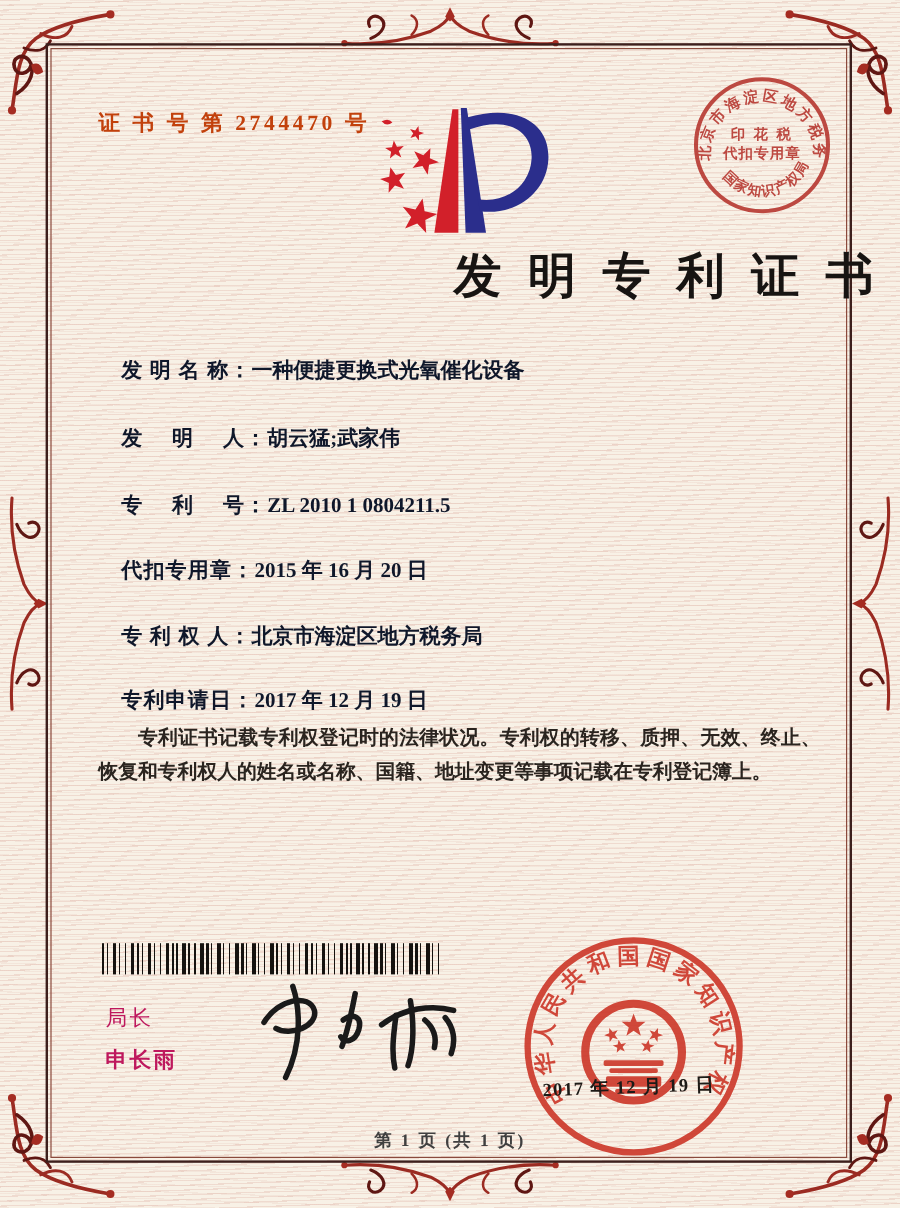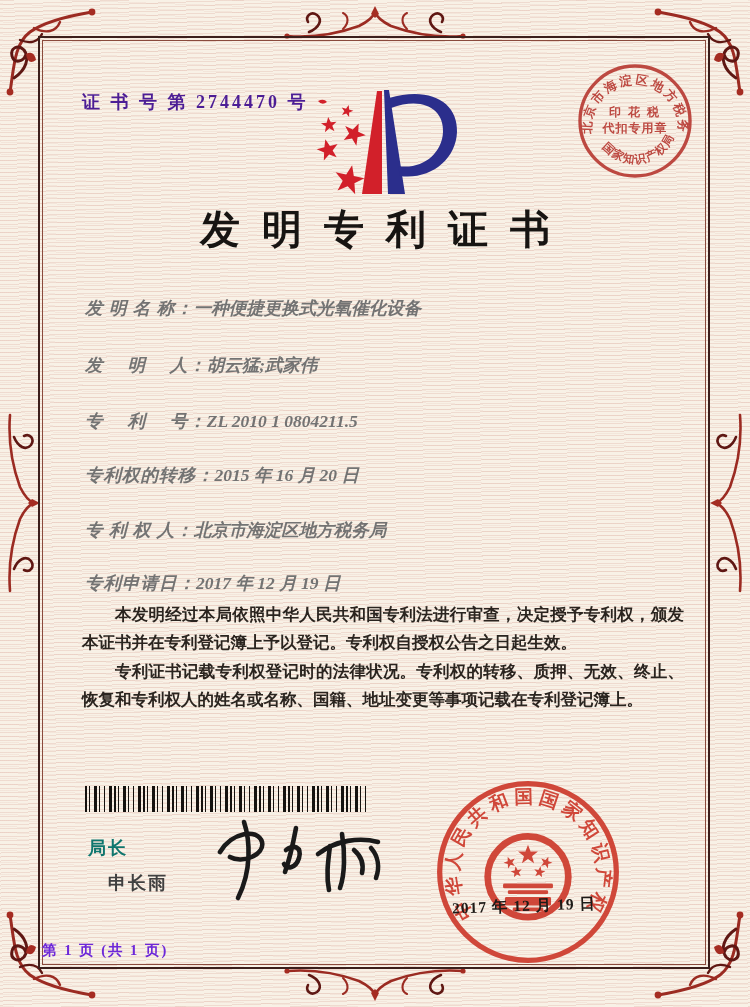--- a/index.html
+++ b/index.html
@@ -24,54 +24,54 @@
     border:2.5px solid #3c1f1c;
   }
   .frame-inner {
     position:absolute; inset:2px;
     border:1px solid #8a4a3c;
   }
   .flourish { position:absolute; pointer-events:none; }
   
   .cert-no {
     position:absolute; left:82px; top:90px;
-    font-size:18px; font-weight:700; color:#4c1d95; letter-spacing:3px;
+    font-size:18px; font-weight:700; color:#c2410c; letter-spacing:3px;
   }
   .logo { position:absolute; left:292px; top:84px; width:170px; height:118px; }
   .stamp-top { position:absolute; left:574px; top:60px; width:122px; height:122px; opacity:.88; }
   .title {
     position:absolute; left:0; right:0; top:202px;
-    text-align:center; font-size:40px; font-weight:700; color:#171412;
+    text-align:right; font-size:40px; font-weight:700; color:#171412;
     letter-spacing:22px; text-indent:22px;
   }
-  .field { position:absolute; left:85px; font-size:17.5px; font-weight:700; color:#737373; white-space:nowrap;font-style:italic; }
+  .field { position:absolute; left:101px; font-size:17.5px; font-weight:700; color:#0f172a; white-space:nowrap; }
   .field .lab { letter-spacing:1px; }
   .f0{top:296px} .f1{top:353px} .f2{top:409px} .f3{top:463px} .f4{top:518px} .f5{top:571px}
   .body-text {
     position:absolute; left:82px; right:66px; top:601px;
     font-size:16.5px; line-height:1.72; color:#2a241f; font-weight:600;
     text-align:justify;
   }
   .body-text p { text-indent:2em; }
   .barcode {
     position:absolute; left:85px; top:786px; width:283px; height:26px;
     background-image:
       repeating-linear-gradient(90deg,#15120f 0 2px,transparent 2px 4px,#15120f 4px 5px,transparent 5px 9px,#15120f 9px 12px,transparent 12px 14px,#15120f 14px 15px,transparent 15px 19px,#15120f 19px 20px,transparent 20px 24px,#15120f 24px 27px,transparent 27px 29px);
   }
-  .sig-title { position:absolute; left:88px; top:836px; font-size:18px; font-weight:700; color:#0f766e; letter-spacing:2px; }
-  .sig-name  { position:absolute; left:88px; top:871px; font-size:18px; font-weight:700; color:#404040; letter-spacing:2px;margin-left:20px; }
+  .sig-title { position:absolute; left:88px; top:836px; font-size:18px; font-weight:400; color:#be185d; letter-spacing:2px; }
+  .sig-name  { position:absolute; left:88px; top:871px; font-size:18px; font-weight:700; color:#be185d; letter-spacing:2px; }
   .signature { position:absolute; left:192px; top:812px; width:200px; height:95px; }
   .seal-bottom { position:absolute; left:432px; top:776px; width:192px; height:192px; opacity:.92; }
   .seal-date {
     position:absolute; left:452px; top:896px; font-size:15.5px; font-weight:700;
     color:#1d1a17; letter-spacing:1px; transform:rotate(-2deg);
   }
   .footer {
-    position:absolute; left:0; right:0; top:941px; 
-    font-size:14.5px; font-weight:700; color:#6d28d9; letter-spacing:2px;margin-left:42px;
+    position:absolute; left:0; right:0; top:941px; text-align:center;
+    font-size:14.5px; font-weight:700; color:#404040; letter-spacing:2px;
   }
 </style>
 </head>
 <body>
 
 <div class="paper"></div>
 
 <svg class="flourish" style="left:4px;top:4px" width="92" height="92" viewBox="0 0 92 92">
   <g fill="none" stroke="#9b2b22" stroke-width="3" stroke-linecap="round">
     <path d="M6,88 C10,64 10,40 26,28 C40,18 64,12 88,8"></path>
@@ -215,26 +215,25 @@
   </text>
   <text x="61" y="56" text-anchor="middle" fill="#b5332c" font-size="12" font-weight="700" style="letter-spacing:2px">印 花 税</text>
   <text x="61" y="72" text-anchor="middle" fill="#b5332c" font-size="12" font-weight="700" style="letter-spacing:1px">代扣专用章</text>
 </svg>
 
 <div class="title">发明专利证书</div>
 
 <div class="field f0"><span class="lab">发 明 名 称：</span><span>一种便捷更换式光氧催化设备</span></div>
 <div class="field f1"><span class="lab">发　 明　 人：</span><span>胡云猛;武家伟</span></div>
 <div class="field f2"><span class="lab">专　 利　 号：</span><span>ZL 2010 1 0804211.5</span></div>
-<div class="field f3"><span class="lab">专利权的转移：</span><span>2015 年 16 月 20 日</span></div>
+<div class="field f3"><span class="lab">代扣专用章：</span><span>2015 年 16 月 20 日</span></div>
 <div class="field f4"><span class="lab">专 利 权 人：</span><span>北京市海淀区地方税务局</span></div>
 <div class="field f5"><span class="lab">专利申请日：</span><span>2017 年 12 月 19 日</span></div>
 
 <div class="body-text">
-  <p>本发明经过本局依照中华人民共和国专利法进行审查，决定授予专利权，颁发本证书并在专利登记簿上予以登记。专利权自授权公告之日起生效。</p>
   <p>专利证书记载专利权登记时的法律状况。专利权的转移、质押、无效、终止、恢复和专利权人的姓名或名称、国籍、地址变更等事项记载在专利登记簿上。</p>
 </div>
 
 <div class="barcode"></div>
 
 <div class="sig-title">局长</div>
 <div class="sig-name">申长雨</div>
 <svg class="signature" viewBox="0 0 200 95">
   <g fill="none" stroke="#1a1a1a" stroke-width="4.6" stroke-linecap="round" stroke-linejoin="round">
     <path d="M28,40 C40,20 66,16 70,30 C73,43 50,52 38,45"></path>

